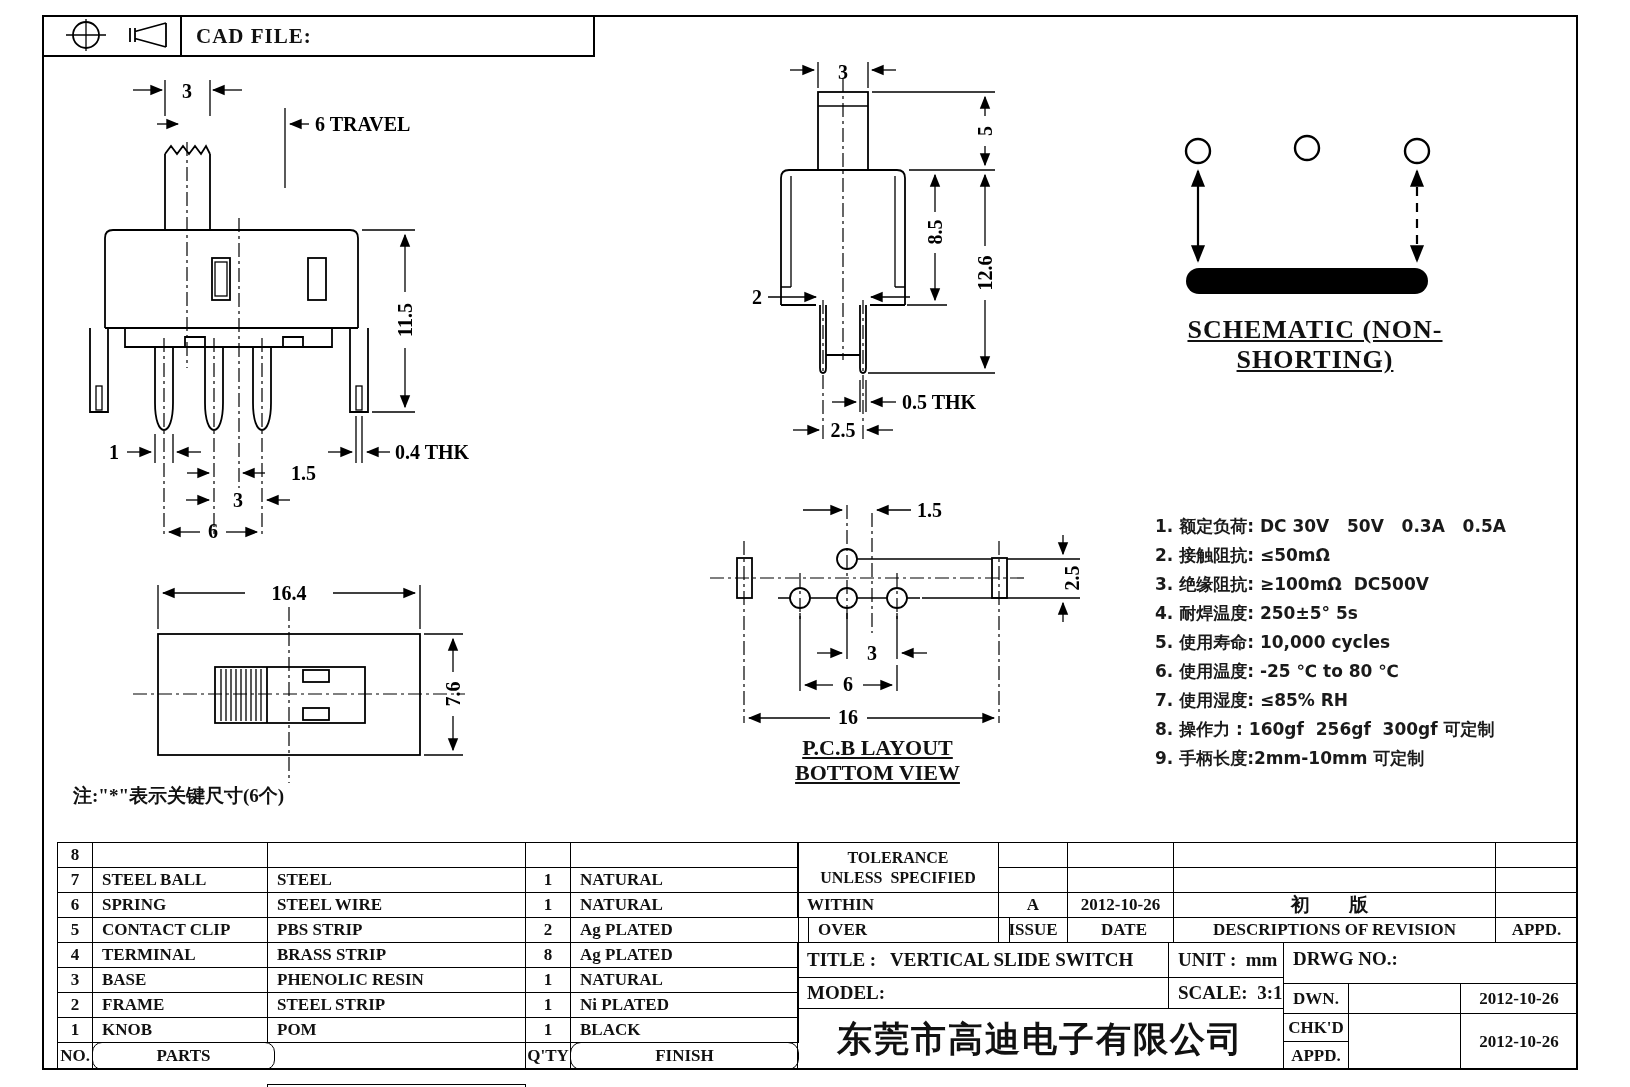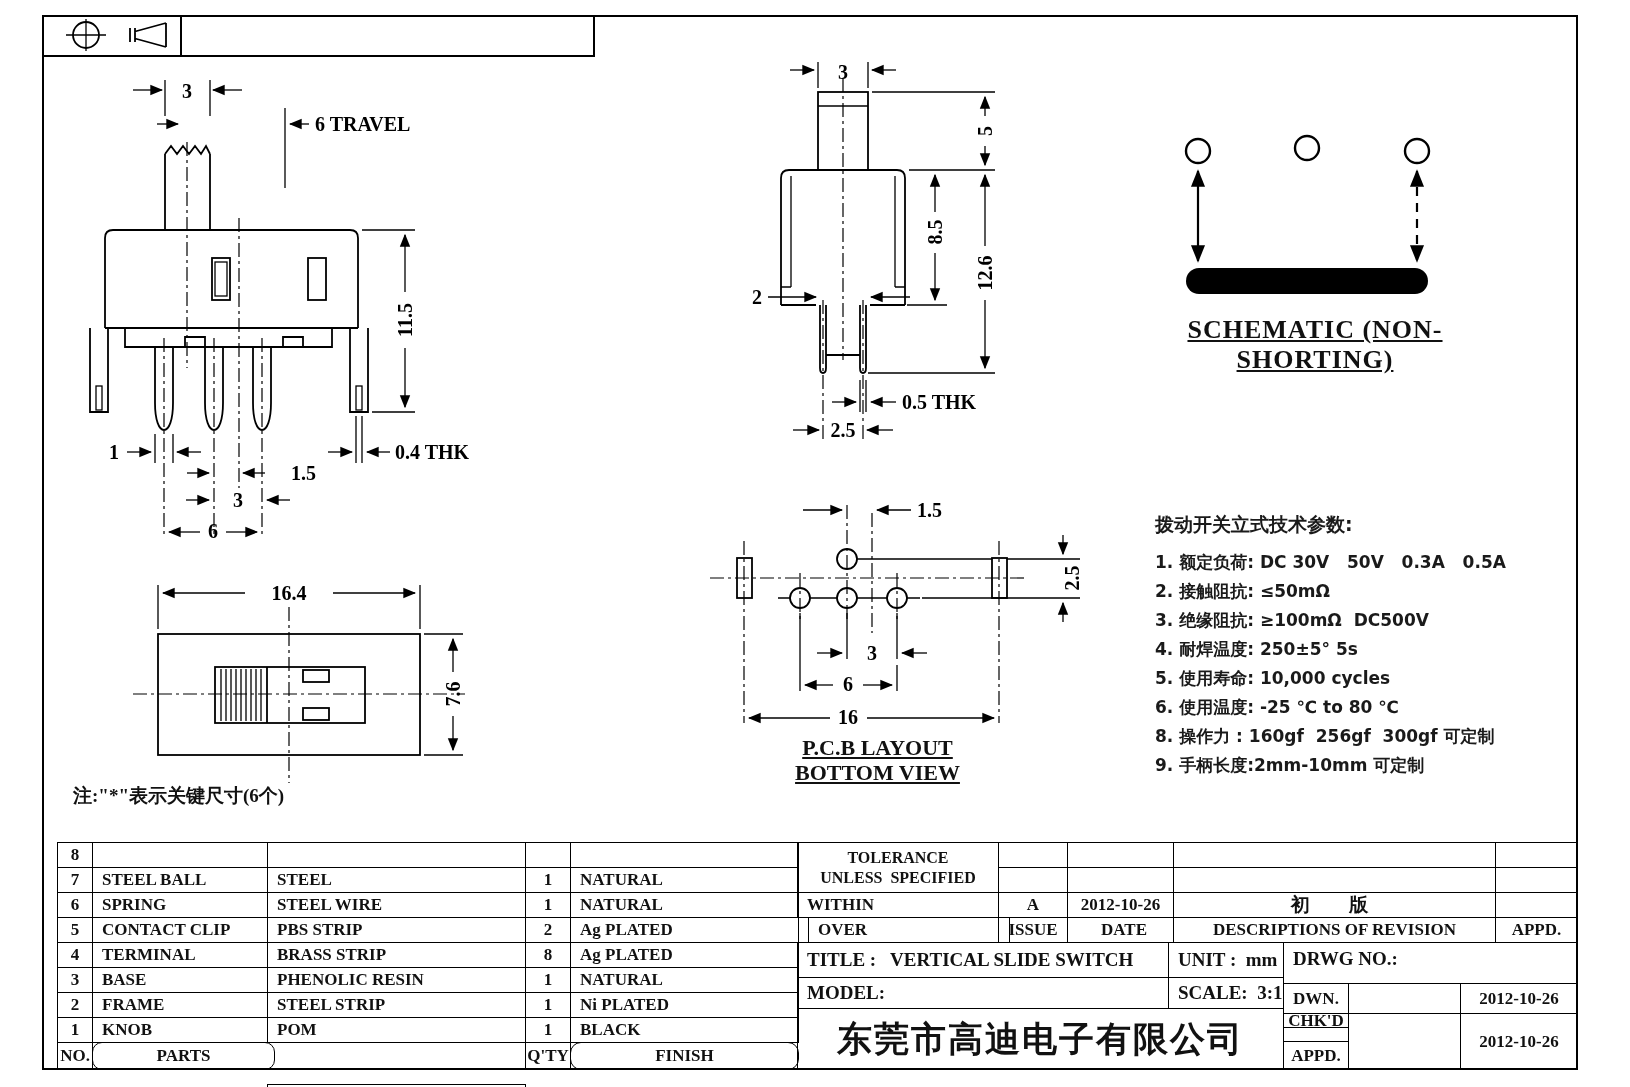--- a/index.html
+++ b/index.html
@@ -37,20 +37,21 @@
   <div class="frame"></div>
 
   <div class="cadbox">
     <div class="sym">
       <svg width="136" height="37" viewBox="0 0 136 37">
         <circle cx="42" cy="18" r="13" class="ln"></circle>
         <path d="M22,18 H62 M42,2 V34" class="tn"></path>
         <path d="M86,11 V25 M91,11 V25 M91,14.5 L122,6 M91,21.5 L122,30 M122,6 V30" class="ln"></path>
       </svg>
     </div>
+    <div class="lbl">CAD FILE:</div>
   </div>
 
   <svg style="left:75px;top:68px;" width="430" height="475" viewBox="0 0 430 475">
     <defs>
       <marker id="m1" viewBox="0 0 10 10" refX="9" refY="5" markerWidth="10" markerHeight="10" orient="auto-start-reverse">
         <path d="M0,1 L10,5 L0,9 z" fill="#000"></path>
       </marker>
     </defs>
     <path class="ln" d="M90,86 l6,-8 6,8 6,-8 6,8 6,-8 6,8 5,-8 4,8"></path>
     <path class="ln" d="M90,86 V162 M135,86 V162"></path>
@@ -235,27 +236,27 @@
     <text class="dim" x="153" y="251" text-anchor="middle">16</text>
   </svg>
   <div class="pcblabel">
     <div>P.C.B LAYOUT</div>
     <div>BOTTOM VIEW</div>
   </div>
 
   <div class="note">注:"*"表示关键尺寸(6个)</div>
 
   <div class="tech">
-    <div class="t">拨动开关立式技术参数:</div>
     <div class="i">1. 额定负荷: DC 30V   50V   0.3A   0.5A</div>
     <div class="i">2. 接触阻抗: ≤50mΩ</div>
     <div class="i">3. 绝缘阻抗: ≥100mΩ  DC500V</div>
     <div class="i">4. 耐焊温度: 250±5° 5s</div>
     <div class="i">5. 使用寿命: 10,000 cycles</div>
     <div class="i">6. 使用温度: -25 ℃ to 80 ℃</div>
+    <div class="i">7. 使用湿度: ≤85% RH</div>
     <div class="i">8. 操作力 : 160gf  256gf  300gf 可定制</div>
     <div class="i">9. 手柄长度:2mm-10mm 可定制</div>
   </div>
 
   <div class="cell cc" style="left:57px;top:842px;width:36px;height:26px;">8</div>
   <div class="cell" style="left:92px;top:842px;width:176px;height:26px;"></div>
   <div class="cell" style="left:267px;top:842px;width:259px;height:26px;"></div>
   <div class="cell cc" style="left:525px;top:842px;width:46px;height:26px;"></div>
   <div class="cell" style="left:570px;top:842px;width:229px;height:26px;"></div>
 
@@ -337,17 +338,17 @@
   <div class="cell big" style="left:797px;top:942px;width:372px;height:36px;">TITLE :   VERTICAL SLIDE SWITCH</div>
   <div class="cell big" style="left:1168px;top:942px;width:116px;height:36px;">UNIT :  mm</div>
   <div class="cell big" style="left:797px;top:977px;width:372px;height:32px;">MODEL:</div>
   <div class="cell big" style="left:1168px;top:977px;width:116px;height:32px;">SCALE:  3:1</div>
   <div class="cell cc company" style="left:797px;top:1008px;width:487px;height:62px;">东莞市高迪电子有限公司</div>
 
   <div class="cell big" style="left:1283px;top:942px;width:295px;height:42px;align-items:flex-start;padding-top:5px;">DRWG NO.:</div>
   <div class="cell cc" style="left:1283px;top:983px;width:66px;height:31px;">DWN.</div>
   <div class="cell" style="left:1348px;top:983px;width:113px;height:31px;"></div>
   <div class="cell cc" style="left:1460px;top:983px;width:118px;height:31px;">2012-10-26</div>
-  <div class="cell cc" style="left:1283px;top:1013px;width:66px;height:15px;">CHK'D</div>
+  <div class="cell cc" style="left:1283px;top:1013px;width:66px;height:29px;">CHK'D</div>
   <div class="cell cc" style="left:1283px;top:1041px;width:66px;height:29px;">APPD.</div>
   <div class="cell" style="left:1348px;top:1013px;width:113px;height:57px;"></div>
   <div class="cell cc" style="left:1460px;top:1013px;width:118px;height:57px;">2012-10-26</div>
 </div>
 
 </body></html>

